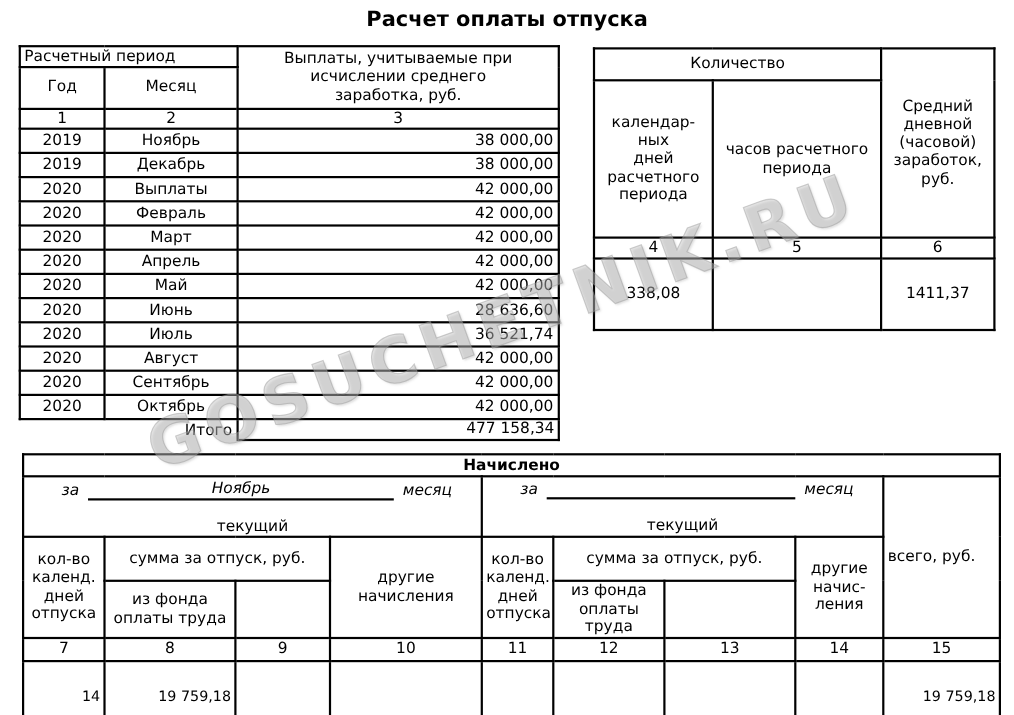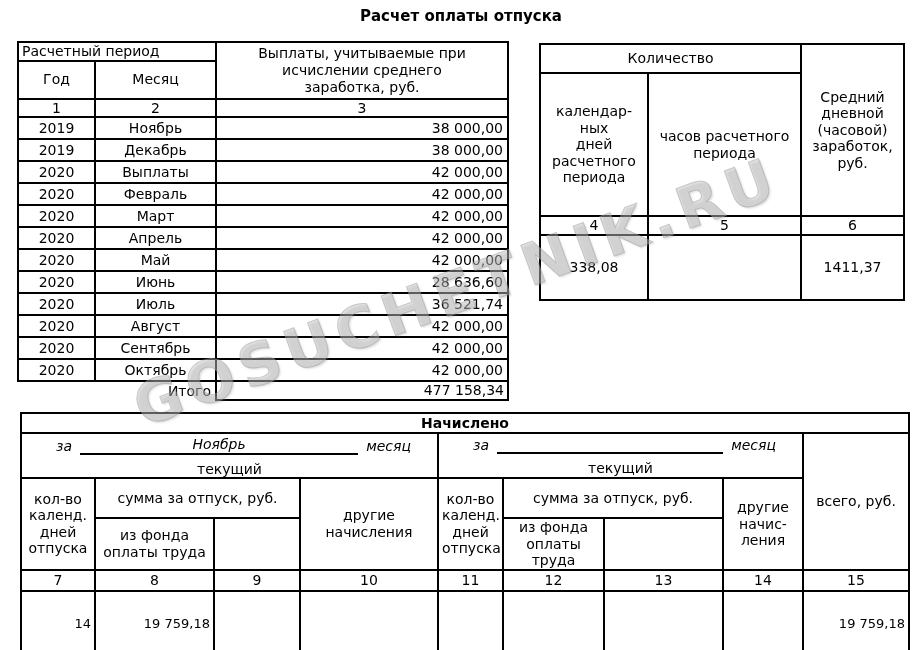--- a/index.html
+++ b/index.html
@@ -7,21 +7,21 @@
   body {
     width: 922px; height: 650px;
     background: #ffffff;
     font-family: "DejaVu Sans", "Liberation Sans", sans-serif;
     color: #000;
     position: relative;
     overflow: hidden;
   }
   .page-title {
     position: absolute; top: 7px; left: 0; width: 922px;
-    text-align: center; font-size: 15px; font-weight: bold;
+    text-align: center; font-size: 19px; font-weight: bold;
   }
   table.tbl {
     position: absolute;
     border-collapse: collapse;
     table-layout: fixed;
   }
   table.tbl td {
     border: 2px solid #000;
     padding: 0 3px;
     font-size: 14px;
@@ -64,22 +64,22 @@
   .za-line {
     display: flex; align-items: flex-end;
     padding: 0 26px 0 34px; font-size: 14px; font-style: italic;
   }
   .za-line .blank {
     flex: 1 1 auto;
     border-bottom: 2px solid #000;
     text-align: center; font-size: 14px;
     margin: 0 8px; min-height: 18px;
   }
-  .type-line { text-align: center; font-size: 14px; margin-top: 6px; }
-  td.total-col { font-size: 15px; text-align: center; vertical-align: top; padding-top: 38px; border-radius: 23px; }
+  .type-line { text-align: center; font-size: 14px; margin-top: 16px; }
+  td.total-col { font-size: 15px; vertical-align: top; padding-top: 38px; border-radius: 23px; }
 
   .watermark {
     position: absolute;
     left: 72px; top: 258px; width: 770px;
     text-align: center;
     font-size: 58px; font-weight: bold; letter-spacing: 7px;
     color: rgba(187,187,187,0.40);
     -webkit-text-stroke: 1px rgba(150,150,150,0.45);
     text-shadow: 1px 2px 2px rgba(130,130,130,0.25);
     transform: rotate(-20deg);

